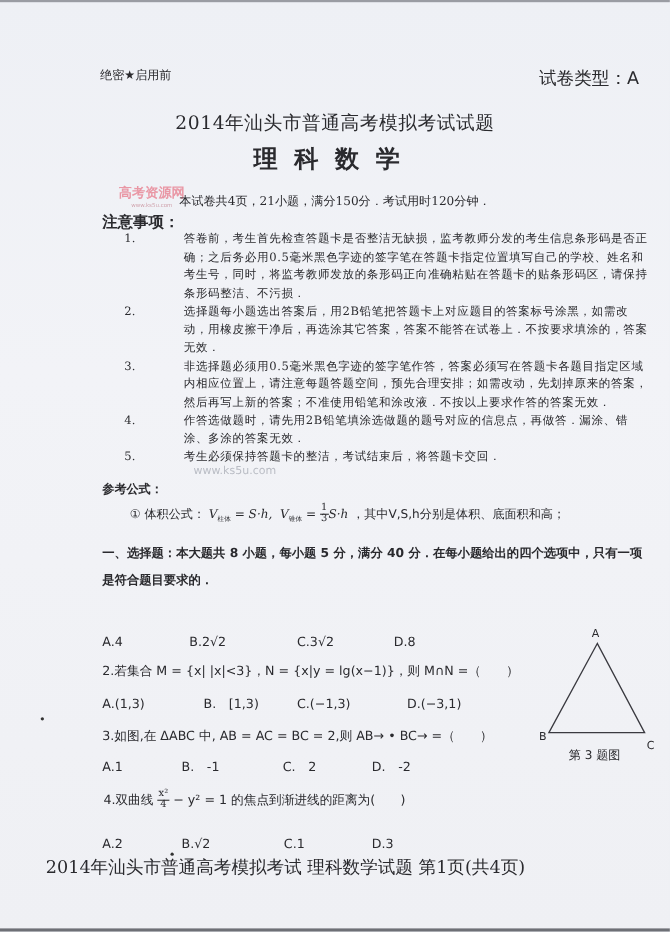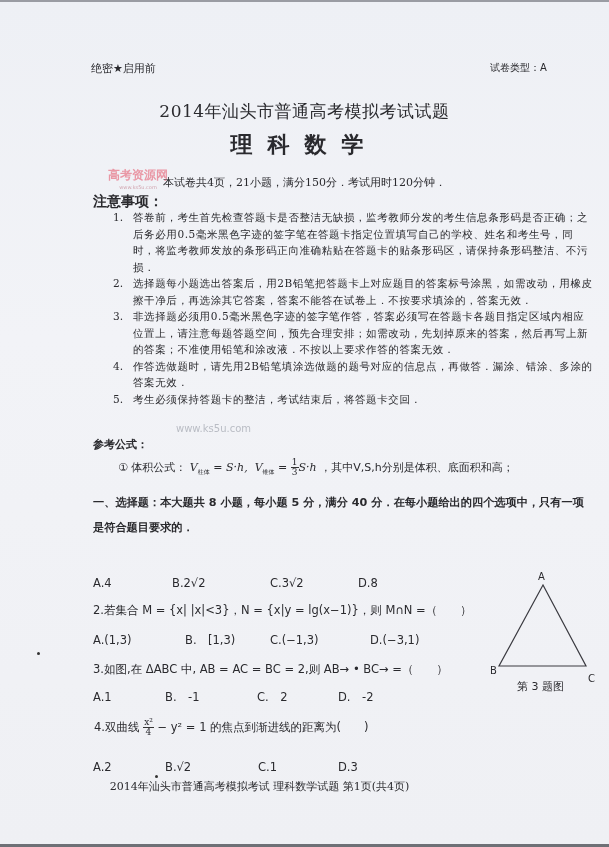--- a/index.html
+++ b/index.html
@@ -14,33 +14,33 @@
     background:linear-gradient(180deg,#eef0f5 0%,#f2f3f7 40%,#eff0f4 100%);
   }
   .topline { position:absolute; left:0; top:0; width:609px; height:2px; background:#9a9ca3; }
   .bottomline { position:absolute; left:0; bottom:0; width:609px; height:3px; background:#6e7076; }
 
   .abs { position:absolute; white-space:nowrap; }
   .sans { font-family:"DejaVu Sans", sans-serif; }
   .serif { font-family:"DejaVu Serif", serif; }
 
   .secret { left:91px; top:61px; font-size:11px; }
-  .papertype { left:490px; top:61px; font-size:10px; }
+  .papertype { left:490px; top:61px; font-size:16px; }
   .title { left:0; width:609px; text-align:center; top:100px; font-size:17px; letter-spacing:0.5px; }
   .subject { left:0; width:609px; text-align:center; top:130px; font-size:22px; font-weight:bold; letter-spacing:15px; }
   .intro { left:0; width:609px; text-align:center; top:175px; font-size:11px; }
 
   .wm-logo { position:absolute; left:108px; top:167px; color:#e77a8b; font-size:12px; font-family:"DejaVu Sans", sans-serif; font-weight:bold; opacity:0.75; }
   .wm-logo small { display:block; font-size:5px; color:#c58995; font-weight:normal; text-align:center; }
 
   .notice-h { left:93px; top:193px; font-size:14px; font-weight:bold; }
   .notice { position:absolute; left:113px; top:209px; width:480px; font-size:10.5px; line-height:16.5px; }
   .notice .item { display:flex; }
   .notice .num { width:20px; flex:none; }
-  .notice .txt { white-space:normal; letter-spacing:0.6px; }
+  .notice .txt { white-space:normal; letter-spacing:0.6px;margin-left:34px; }
 
   .wm-big { position:absolute; left:130px; top:388px; font-size:34px; font-weight:bold; color:#f2a7b4; opacity:0.45; letter-spacing:18px; font-family:"DejaVu Sans", sans-serif; }
   .wm-url { position:absolute; left:176px; top:423px; font-size:10px; color:#b9bcc4; font-family:"DejaVu Sans", sans-serif; }
 
   .ref-h { left:93px; top:437px; font-size:11px; font-weight:bold; }
   .formula { left:118px; top:458px; font-size:11px; font-family:"DejaVu Sans", sans-serif; }
   .formula i { font-family:"DejaVu Serif", serif; }
   .formula sub { font-size:6px; }
   .frac { display:inline-block; vertical-align:middle; text-align:center; font-size:9px; line-height:9px; font-family:"DejaVu Serif", serif; }
   .frac span { display:block; }
@@ -56,21 +56,21 @@
   .q2 { left:93px; top:603px; }
   .q2o { top:633px; }
   .q3 { left:93px; top:662px; }
   .q3o { top:690px; }
   .q4 { left:94px; top:718px; }
   .q4o { top:736px;margin-top:24px; }
 
   .figure { position:absolute; left:490px; top:575px; width:110px; height:130px; }
   .fig-caption { position:absolute; left:517px; top:679px; font-size:11px; font-family:"DejaVu Sans", sans-serif; }
 
-  .footer { left:0; width:519px; text-align:center; top:779px; font-size:11px; }
+  .footer { left:0; width:519px; text-align:center; top:779px; font-size:16px; }
 
   .dot { position:absolute; width:3px; height:3px; background:#333; border-radius:50%; }
 </style>
 </head>
 <body>
 
 <div class="page">
   <div class="topline"></div>
 
   <div class="abs secret sans">绝密★启用前</div>

